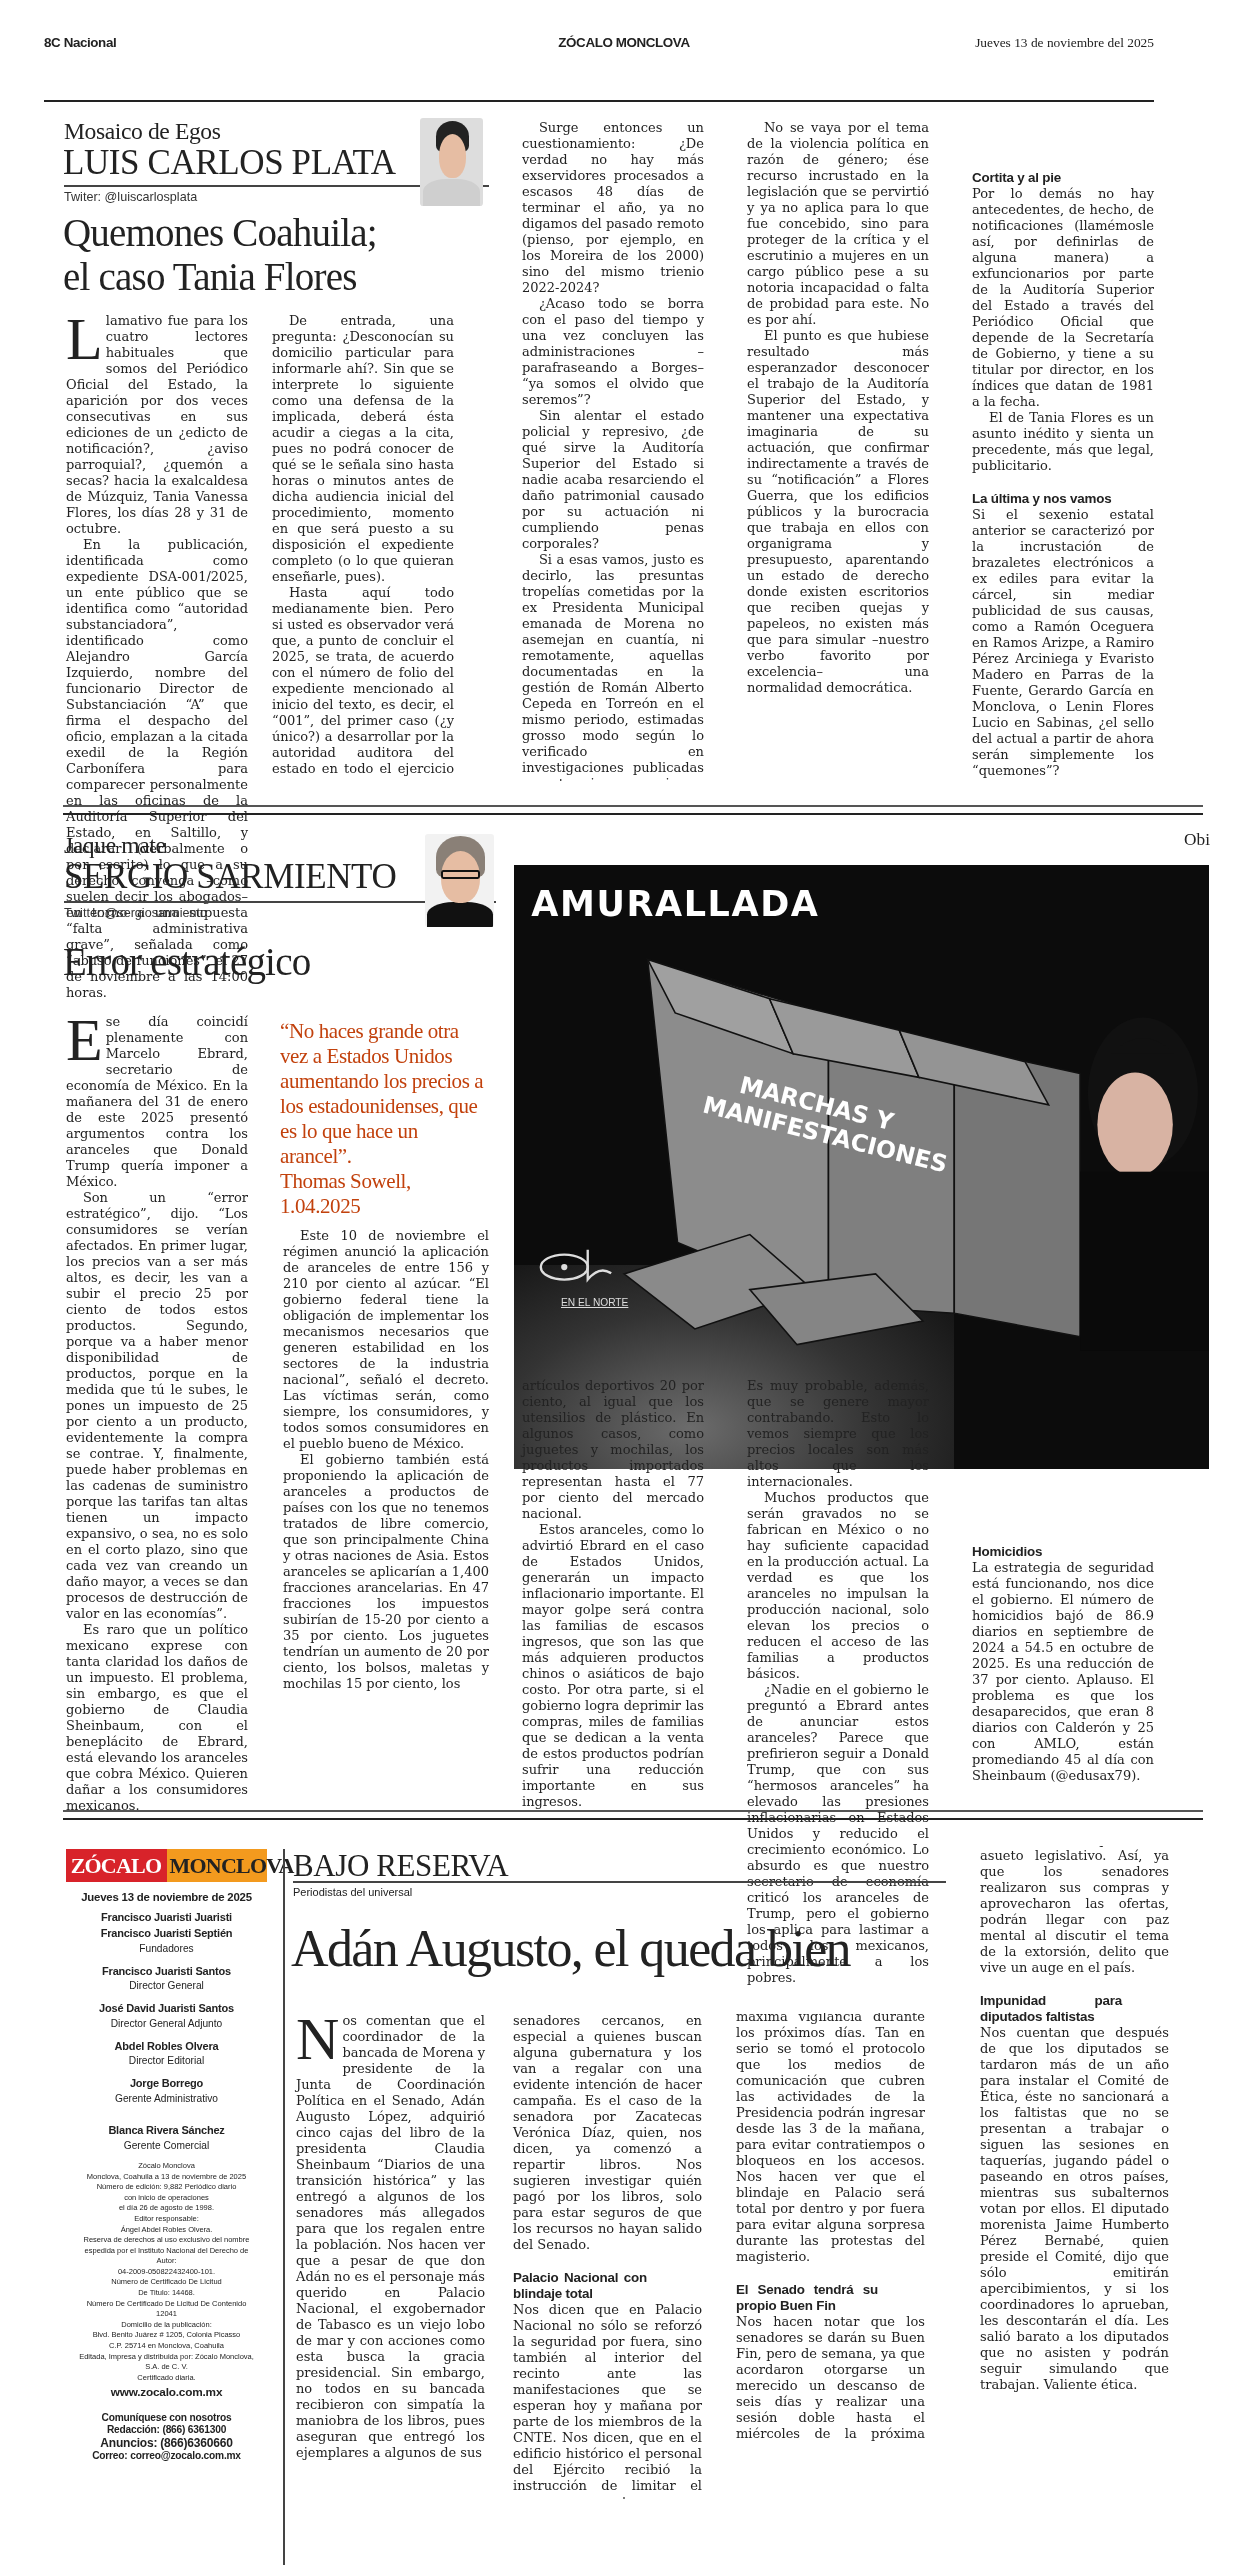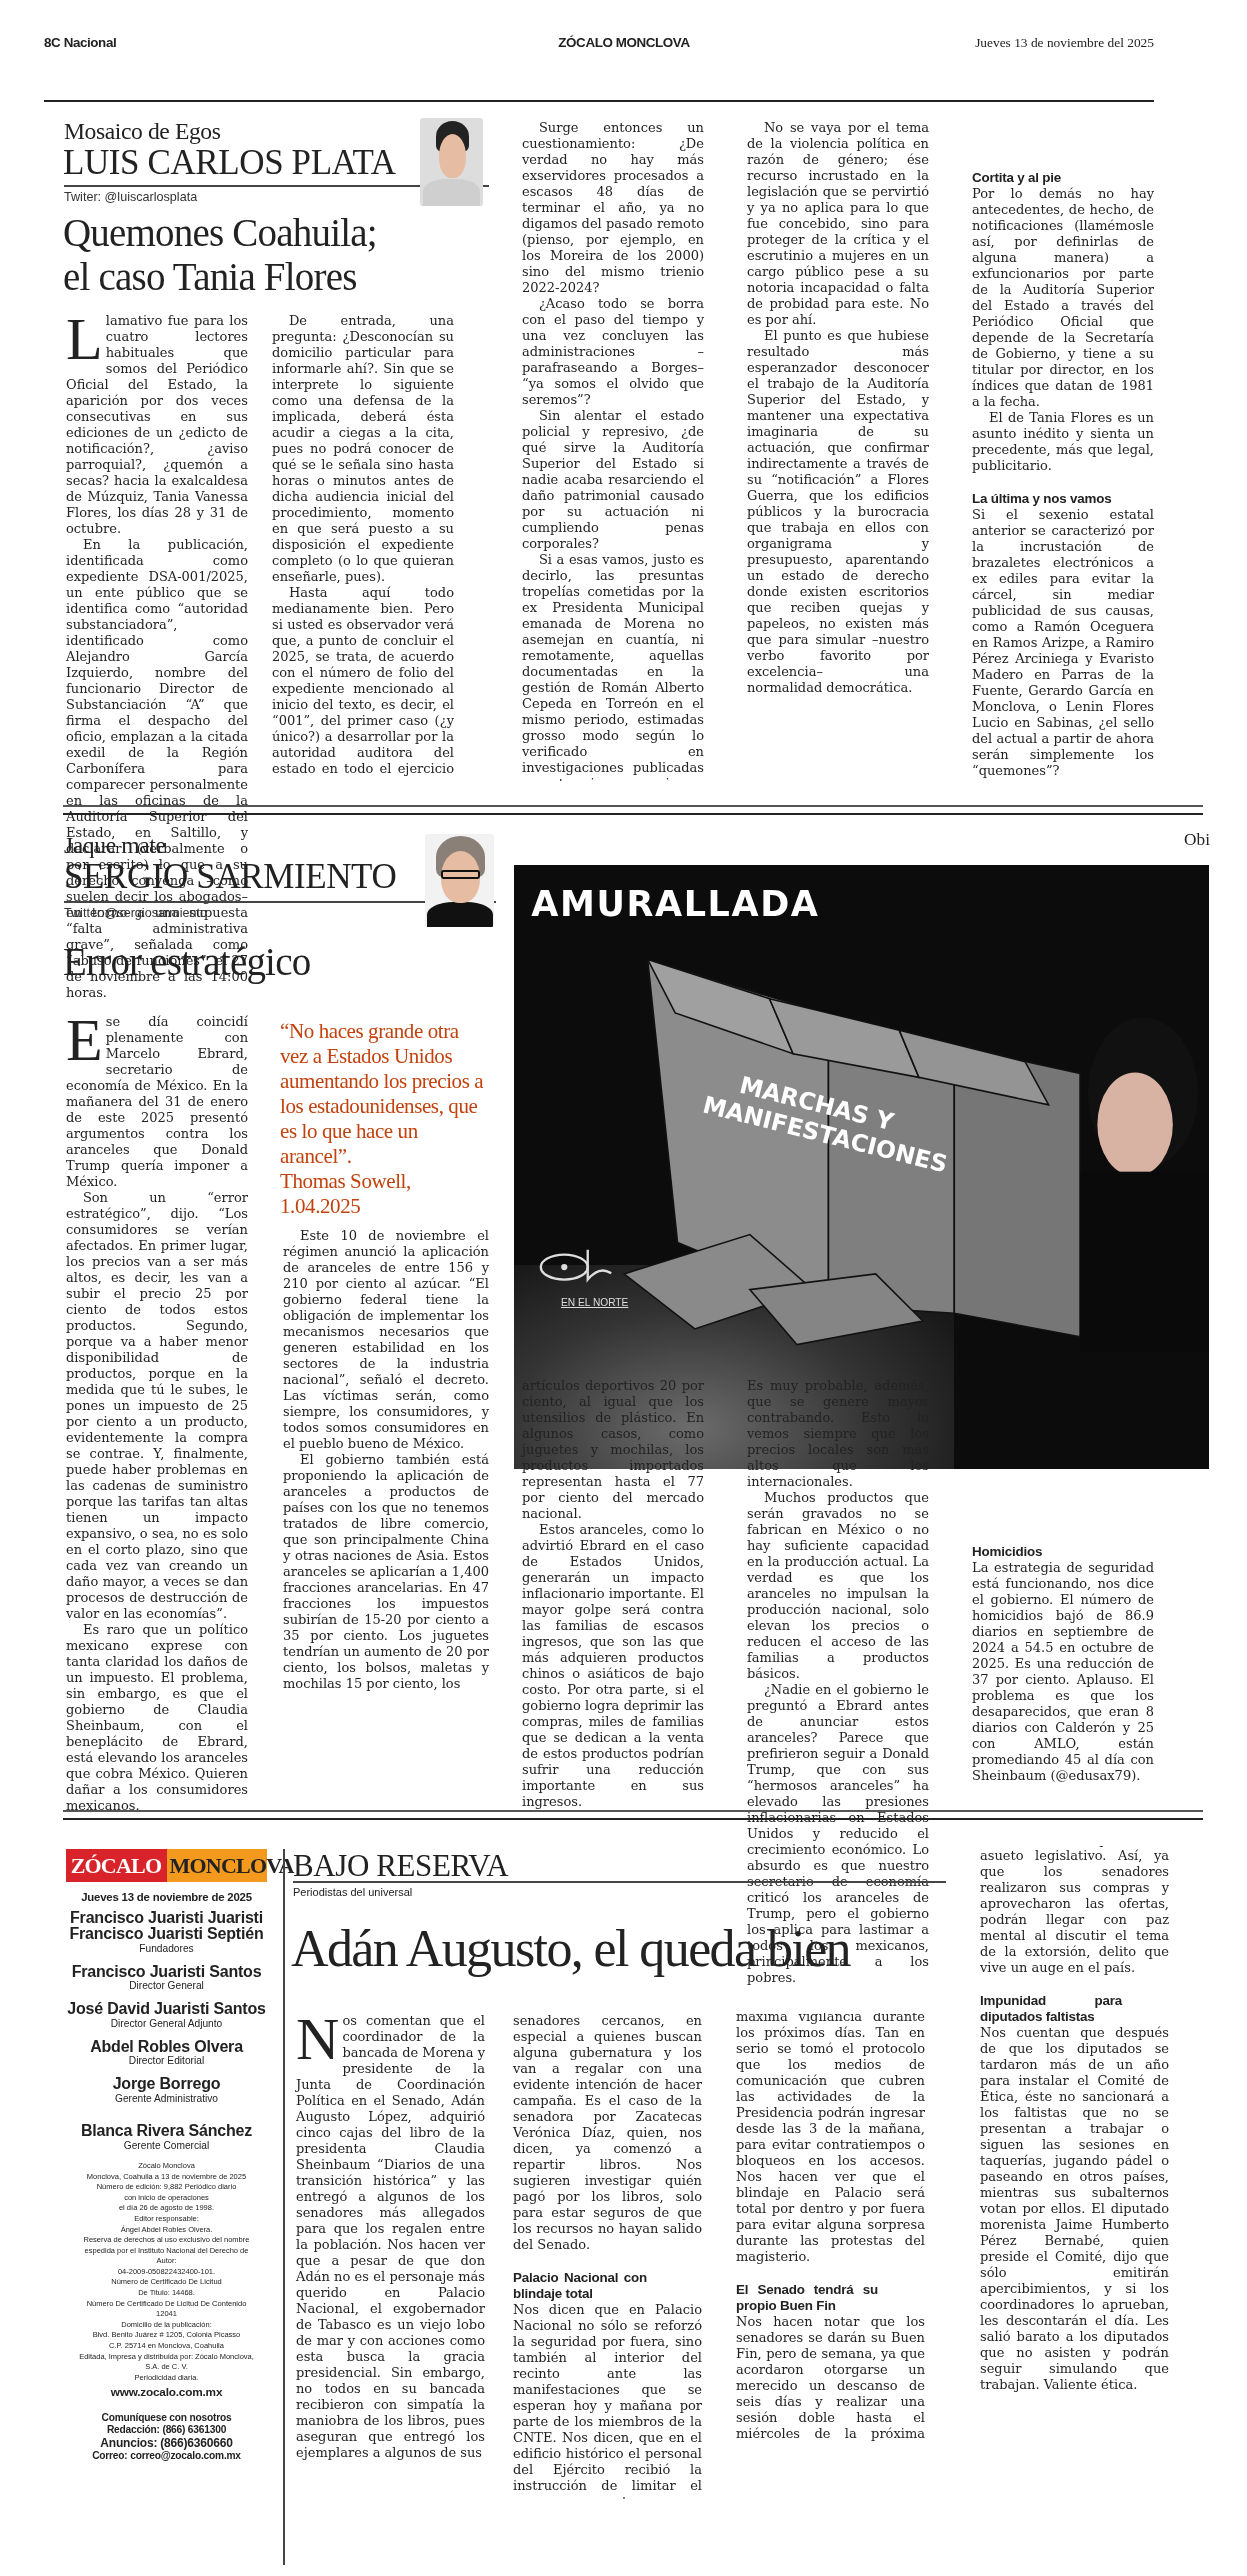--- a/index.html
+++ b/index.html
@@ -40,21 +40,21 @@
   .cartoon { background: #0c0c0c; overflow: hidden; }
   .cartoon-title { font-family: "DejaVu Sans", sans-serif; font-weight: bold; color: #fff; font-size: 35px; letter-spacing: 1.6px; }
   .cartoon-wall-text { font-family: "DejaVu Sans", sans-serif; font-weight: bold; color: #fff; font-size: 23.6px; line-height: 28px; transform: rotate(14deg); text-align: left; }
   .credit { font-family: "Liberation Serif", serif; font-size: 17.3px; }
 
   
   .logo { display: flex; height: 33px; }
   .logo .red { background: #d8232a; color: #fff; font-family: "Liberation Serif", serif; font-weight: bold; font-size: 22px; line-height: 33px; padding-left: 4.7px; width: 50%; letter-spacing: -0.8px; }
   .logo .orange { background: #f39a1e; color: #222; font-family: "Liberation Serif", serif; font-weight: bold; font-size: 22px; line-height: 33px; width: 50%; letter-spacing: -0.8px; padding-left: 3.1px; }
   .mast { text-align: center; font-family: "Liberation Sans", sans-serif; color: #222; }
-  .mast .b { font-weight: bold; font-size: 16px; line-height: 15.7px; letter-spacing: -0.2px; }
+  .mast .b { font-weight: bold; font-size: 11px; line-height: 15.7px; letter-spacing: -0.2px; }
   .mast .r { font-size: 10.2px; line-height: 14px; margin-bottom: 7.9px; }
   .mast .s { font-size: 7.5px; line-height: 10.6px; }
 
   .br-title { font-family: "Liberation Serif", serif; font-size: 31px; letter-spacing: -0.4px; }
   .br-sub { font-family: "Liberation Sans", sans-serif; font-size: 11px; }
   .br-head { font-family: "Liberation Serif", serif; font-size: 52px; letter-spacing: -1.6px; }
 </style>
 </head>
 <body>
 
@@ -216,21 +216,21 @@
         <div class="s">04-2009-050822432400-101.</div>
         <div class="s">Número de Certificado De Licitud</div>
         <div class="s">De Titulo: 14468.</div>
         <div class="s">Número De Certificado De Licitud De Contenido</div>
         <div class="s">12041</div>
         <div class="s">Domicilio de la publicación:</div>
         <div class="s">Blvd. Benito Juárez # 1205, Colonia Picasso</div>
         <div class="s">C.P. 25714 en Monclova, Coahuila</div>
         <div class="s">Editada, Impresa y distribuida por: Zócalo Monclova,</div>
         <div class="s">S.A. de C. V.</div>
-        <div class="s">Periodicidad diaria.</div>
+        <div class="s">Certificado diaria.</div>
       </div>
     <div class="b" style="font-size:11.8px; margin-top:1.6px;">www.zocalo.com.mx</div>
     <div style="height:11px;"></div>
     <div class="b" style="font-size:10.2px; line-height:12.6px;">Comuníquese con nosotros</div>
     <div class="b" style="font-size:10.2px; line-height:12.6px;">Redacción: (866) 6361300</div>
     <div class="b" style="font-size:12px; line-height:12.6px;">Anuncios: (866)6360660</div>
     <div class="b" style="font-size:10.2px; line-height:12.6px;">Correo: correo@zocalo.com.mx</div>
   </div>
 </div>
 

